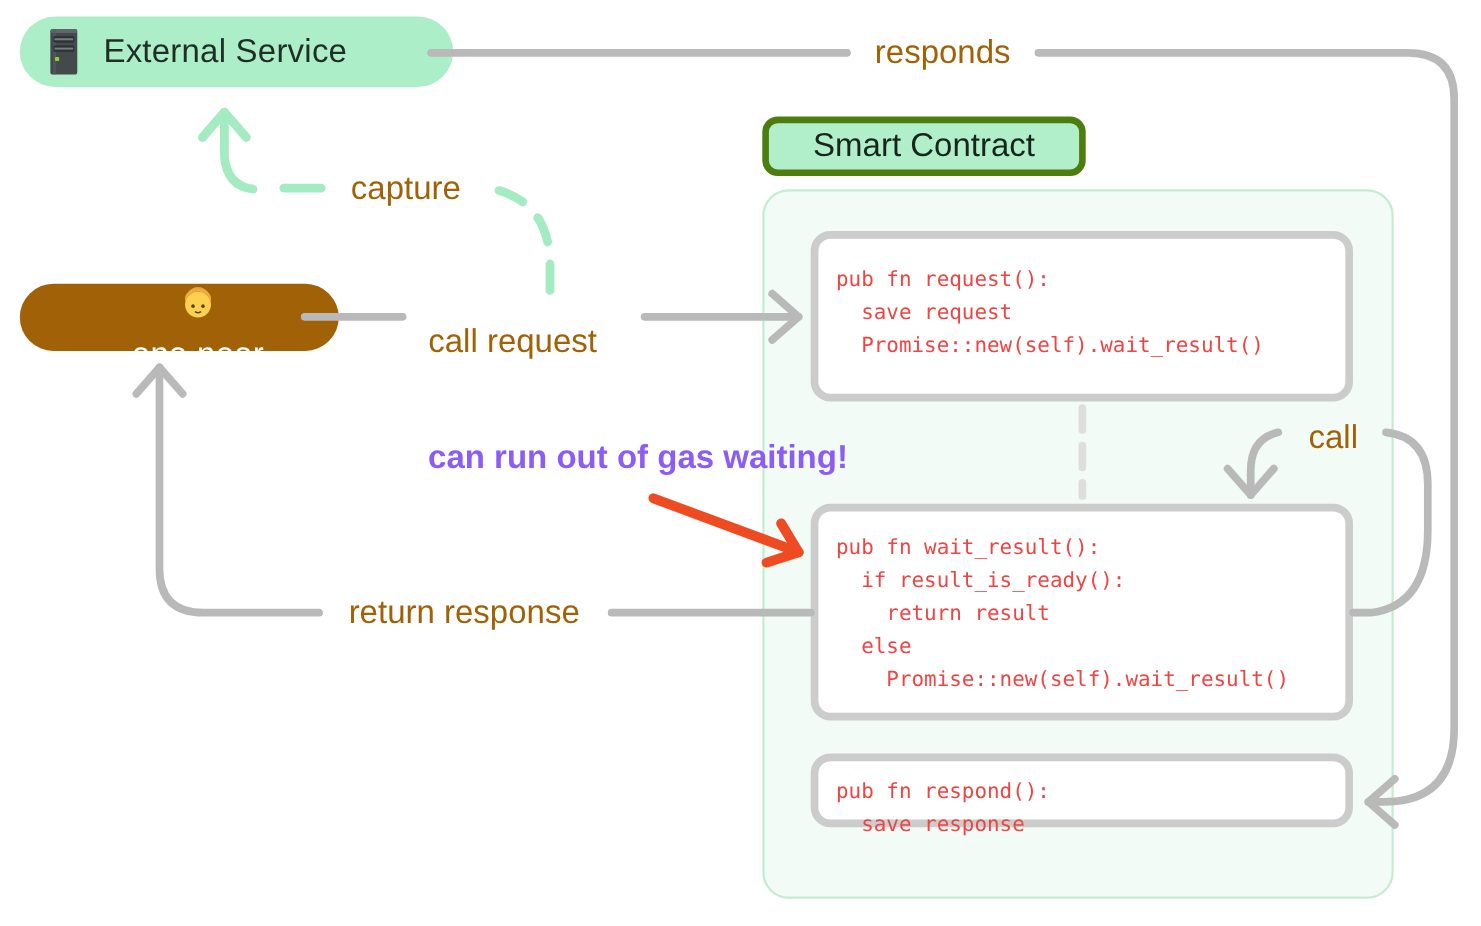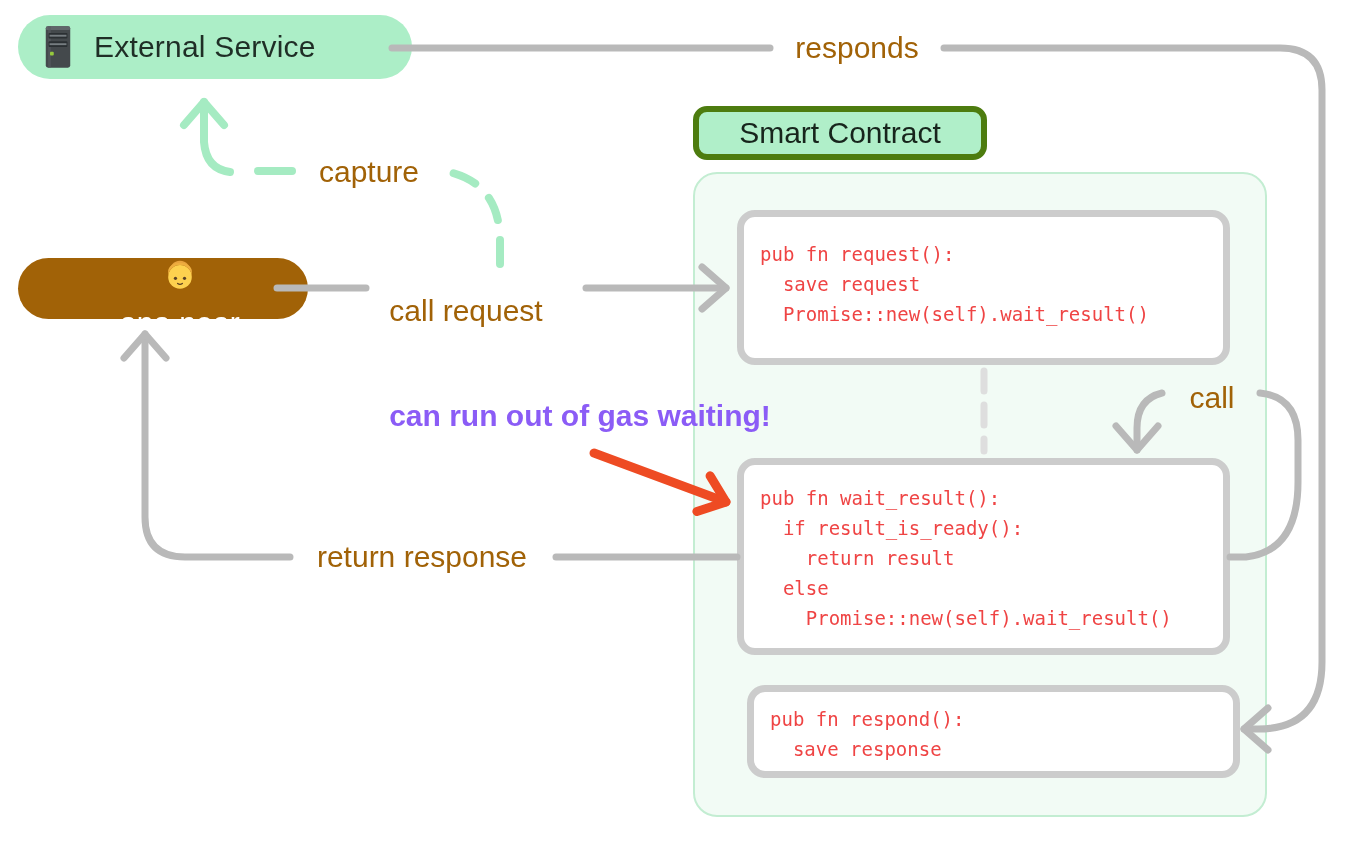--- a/index.html
+++ b/index.html
@@ -43,21 +43,21 @@
   }
   .code-box pre{
     margin:0;font-family:"DejaVu Sans Mono", monospace;
     font-size:19px;line-height:30px;color:#ef4444;
     white-space:pre;padding-left:16px;
   }
   #box-request{top:210px;height:155px;}
   #box-request pre{padding-top:22px;}
   #box-wait{top:458px;height:197px;}
   #box-wait pre{padding-top:18px;}
-  #box-respond{top:685px;height:93px;margin-left:10px;}
+  #box-respond{top:685px;height:67px;}
   #box-respond pre{padding-top:12px;}
 
   
   .edge-label{
     transform:translate(-50%,-50%);font-size:30px;color:#a16207;
     white-space:nowrap;z-index:20;
   }
   .warning-label{
     transform:translate(-50%,-50%);font-size:30px;font-weight:bold;
     color:#8b5cf6;white-space:nowrap;z-index:20;

